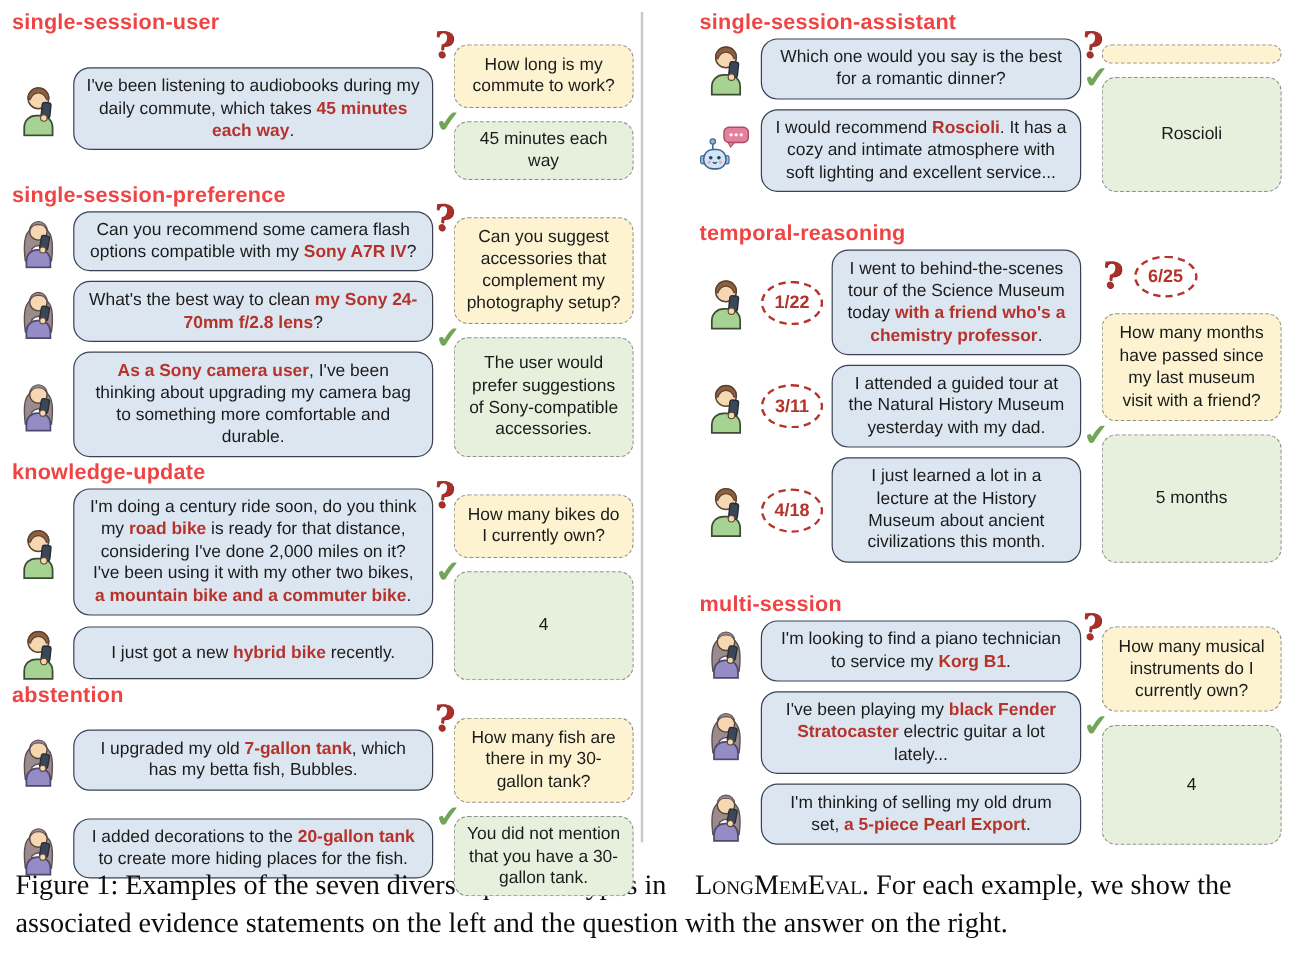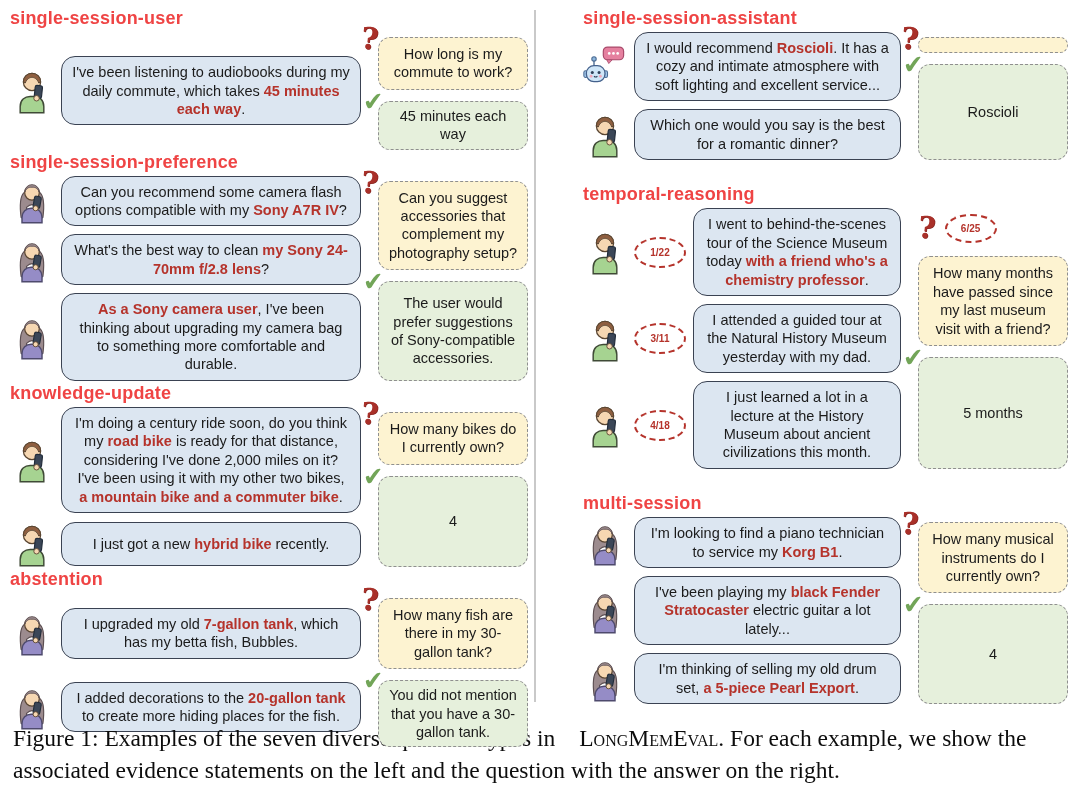--- a/index.html
+++ b/index.html
@@ -28,21 +28,21 @@
   .answer { background: var(--answer_fill); border: 1.6px dashed var(--qa_border); border-radius: 12px; position: relative; flex: 1; min-height: 30px; display: flex; align-items: center; justify-content: center; padding: 5px 8px; }
 
   .hl { color: var(--highlight_red); font-weight: bold; }
 
   .qmark { position: absolute; left: -18px; top: -14px; font-family: "DejaVu Serif", serif; font-size: 30px; font-weight: bold; color: var(--question_mark_red); transform: rotate(6deg); text-shadow: 0.5px 0.5px 0 #7e1f1c; line-height: 1; }
   .check { position: absolute; left: -16px; top: -13px; font-family: "DejaVu Sans", sans-serif; font-size: 25px; font-weight: bold; color: var(--check_green); transform: rotate(-4deg); line-height: 1; }
 
   .qa-head { display: flex; align-items: center; gap: 9px; margin-bottom: 2px; }
   .qa-head .qmark { position: static; transform: rotate(6deg); }
 
-  .date-oval { flex: none; border: 2px dashed var(--date_red); color: var(--date_red); font-weight: bold; font-size: 10px; border-radius: 50%; min-width: 52px; padding: 8px 6px; text-align: center; background: #fff; }
+  .date-oval { flex: none; border: 2px dashed var(--date_red); color: var(--date_red); font-weight: bold; font-size: 15px; border-radius: 50%; min-width: 52px; padding: 8px 6px; text-align: center; background: #fff; }
   .qa-head .date-oval { padding: 7px 10px; }
 
   .caption { font-family: "Liberation Serif", serif; font-size: 23.5px; line-height: 1.37; color: #0d0d0d; margin: 12px 13px 0 13px; text-align: left; }
   .sc { font-variant: small-caps; margin-left: 18px; }
 </style>
 </head>
 <body>
 
 <div class="page">
   <div class="figure">
@@ -220,20 +220,34 @@
             </div>
           </div>
         </section>
       </div>
     <div class="divider"></div>
     <div class="col col-right">
         <section class="section">
           <div class="section-title">single-session-assistant</div>
           <div class="section-body">
             <div class="evidence-col">
+              <div class="ev-row">
+                <span class="avatar">
+  <svg viewBox="0 0 44 50" width="40" height="46">
+    <path d="M9 49 v-7 c0-7 5-11 11-11 h4 c6 0 11 4 11 11 v7 z" fill="#a6d391" stroke="#3f4a36" stroke-width="1.6"></path>
+    <circle cx="22" cy="15" r="9.5" fill="#f6d7b2" stroke="#5a4632" stroke-width="1.4"></circle>
+    <path d="M12.5 15 a9.5 9.5 0 0 1 19 0 l-2 1.2 c-2-5-5.5-6.2-7.5-6.2 s-5.5 1.2-7.5 6.2 z" fill="#8f5f40" stroke="#5a4632" stroke-width="1.1"></path>
+    <rect x="25" y="19" width="8" height="14" rx="2" fill="#3b4657" stroke="#222c3a" stroke-width="1.3" transform="rotate(6 29 26)"></rect>
+    <circle cx="27" cy="33" r="3" fill="#f6d7b2" stroke="#5a4632" stroke-width="1"></circle>
+  </svg>
+</span>
+                <div class="bubble evidence">
+                  <div class="ev-text"><span class="seg">Which one would you say is the best for a romantic dinner?</span></div>
+                </div>
+              </div>
               <div class="ev-row">
                 <span class="avatar">
   <svg viewBox="0 0 52 48" width="44" height="41">
     <rect x="24" y="1" width="24" height="15" rx="5" fill="#e5809f" stroke="#a94a6b" stroke-width="1.4"></rect>
     <circle cx="31" cy="8.5" r="1.6" fill="#ffffff"></circle>
     <circle cx="36" cy="8.5" r="1.6" fill="#ffffff"></circle>
     <circle cx="41" cy="8.5" r="1.6" fill="#ffffff"></circle>
     <path d="M28 16 l2.5 4.5 4-4.5 z" fill="#e5809f" stroke="#a94a6b" stroke-width="1"></path>
     <line x1="13" y1="17" x2="13" y2="24" stroke="#4a6a92" stroke-width="1.6"></line>
     <circle cx="13" cy="15" r="2.6" fill="#8fb8de" stroke="#4a6a92" stroke-width="1.3"></circle>
@@ -244,34 +258,20 @@
     <circle cx="19" cy="31" r="1.8" fill="#2e4058"></circle>
     <circle cx="9.5" cy="35.5" r="1.7" fill="#f2a9bb"></circle>
     <circle cx="20.5" cy="35.5" r="1.7" fill="#f2a9bb"></circle>
     <path d="M13 35.5 q2 1.8 4 0" stroke="#2e4058" stroke-width="1.3" fill="none"></path>
   </svg>
 </span>
                 <div class="bubble evidence">
                   <div class="ev-text"><span class="seg">I would recommend </span><span class="hl">Roscioli</span><span class="seg">. It has a cozy and intimate atmosphere with soft lighting and excellent service...</span></div>
                 </div>
               </div>
-              <div class="ev-row">
-                <span class="avatar">
-  <svg viewBox="0 0 44 50" width="40" height="46">
-    <path d="M9 49 v-7 c0-7 5-11 11-11 h4 c6 0 11 4 11 11 v7 z" fill="#a6d391" stroke="#3f4a36" stroke-width="1.6"></path>
-    <circle cx="22" cy="15" r="9.5" fill="#f6d7b2" stroke="#5a4632" stroke-width="1.4"></circle>
-    <path d="M12.5 15 a9.5 9.5 0 0 1 19 0 l-2 1.2 c-2-5-5.5-6.2-7.5-6.2 s-5.5 1.2-7.5 6.2 z" fill="#8f5f40" stroke="#5a4632" stroke-width="1.1"></path>
-    <rect x="25" y="19" width="8" height="14" rx="2" fill="#3b4657" stroke="#222c3a" stroke-width="1.3" transform="rotate(6 29 26)"></rect>
-    <circle cx="27" cy="33" r="3" fill="#f6d7b2" stroke="#5a4632" stroke-width="1"></circle>
-  </svg>
-</span>
-                <div class="bubble evidence">
-                  <div class="ev-text"><span class="seg">Which one would you say is the best for a romantic dinner?</span></div>
-                </div>
-              </div>
             </div>
             <div class="qa-col">
               <div class="bubble question"><span class="qmark">?</span></div>
               <div class="bubble answer">
                 <span class="check">✔</span>
                 <span class="atext">Roscioli</span>
               </div>
             </div>
           </div>
         </section>

